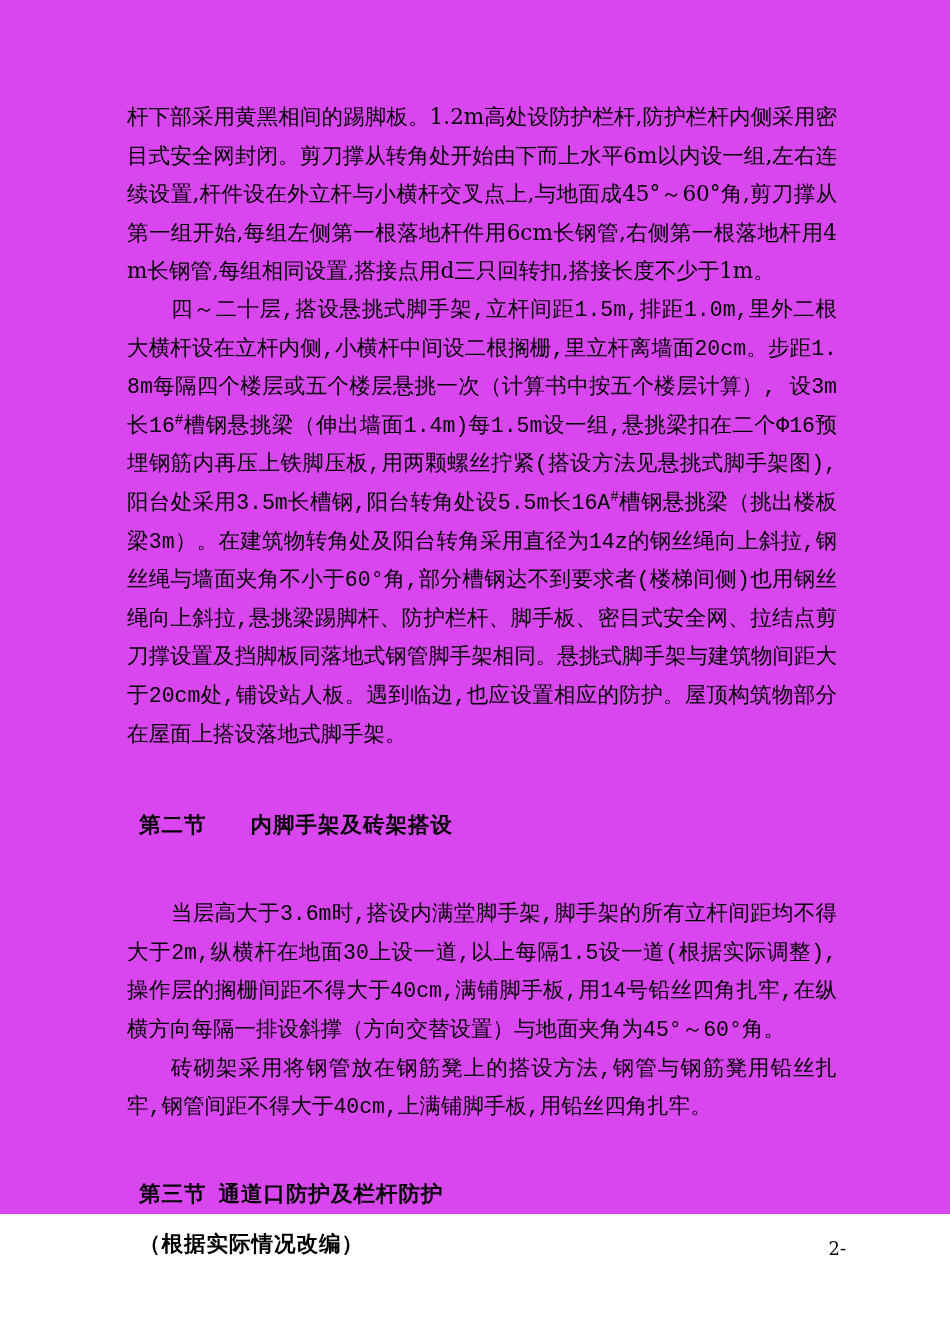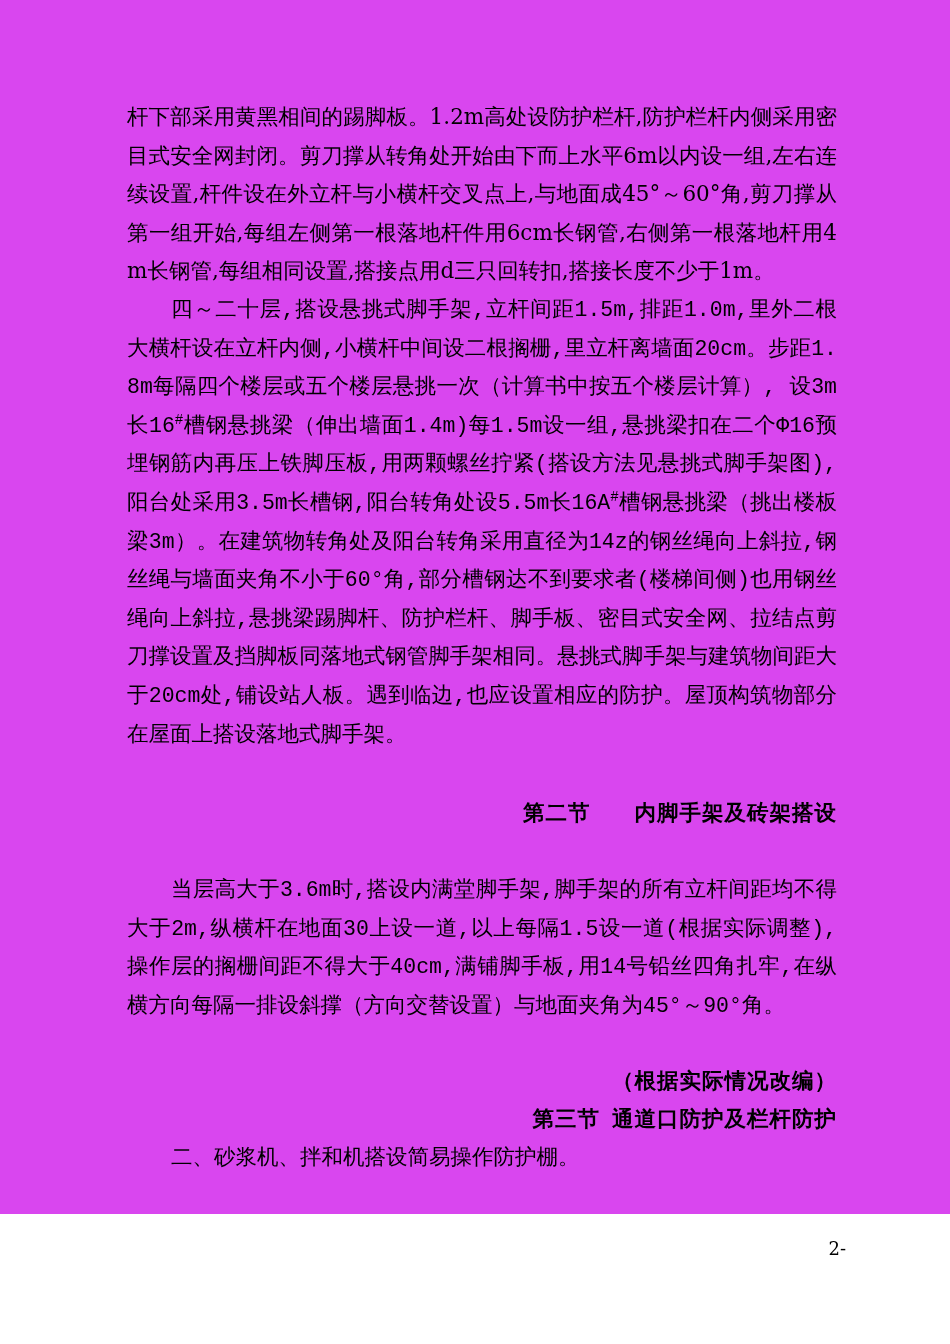--- a/index.html
+++ b/index.html
@@ -46,22 +46,22 @@
   .para.indent {
     text-indent: 44px;
     font-family: Liberation Mono, monospace;
   }
 
   
   .heading {
     font-size: 21.5px;
     line-height: 38.6px;
     font-weight: bold;
-    text-align: right;
-    margin: 0;
+    text-align: left;
+    margin: 12px;
     letter-spacing: 1px;
   }
   .heading .gap {
     display: inline-block;
     width: 44px;
   }
   .heading .gap-sm {
     display: inline-block;
     width: 12px;
   }
@@ -96,28 +96,28 @@
     <p class="para">杆下部采用黄黑相间的踢脚板。1.2m高处设防护栏杆,防护栏杆内侧采用密目式安全网封闭。剪刀撑从转角处开始由下而上水平6m以内设一组,左右连续设置,杆件设在外立杆与小横杆交叉点上,与地面成45°～60°角,剪刀撑从第一组开始,每组左侧第一根落地杆件用6cm长钢管,右侧第一根落地杆用4m长钢管,每组相同设置,搭接点用d三只回转扣,搭接长度不少于1m。</p>
 
     <p class="para indent"><span>四～二十层,搭设悬挑式脚手架,立杆间距1.5m,排距1.0m,里外二根大横杆设在立杆内侧,小横杆中间设二根搁栅,里立杆离墙面20cm。步距1.8m每隔四个楼层或五个楼层悬挑一次（计算书中按五个楼层计算）, 设3m长16</span><sup class="hash">#</sup><span>槽钢悬挑梁（伸出墙面1.4m)每1.5m设一组,悬挑梁扣在二个Φ16预埋钢筋内再压上铁脚压板,用两颗螺丝拧紧(搭设方法见悬挑式脚手架图),阳台处采用3.5m长槽钢,阳台转角处设5.5m长16A</span><sup class="hash">#</sup><span>槽钢悬挑梁（挑出楼板梁3m）。在建筑物转角处及阳台转角采用直径为14z的钢丝绳向上斜拉,钢丝绳与墙面夹角不小于60°角,部分槽钢达不到要求者(楼梯间侧)也用钢丝绳向上斜拉,悬挑梁踢脚杆、防护栏杆、脚手板、密目式安全网、拉结点剪刀撑设置及挡脚板同落地式钢管脚手架相同。悬挑式脚手架与建筑物间距大于20cm处,铺设站人板。遇到临边,也应设置相应的防护。屋顶构筑物部分在屋面上搭设落地式脚手架。</span></p>
 
     <div class="spacer-2"></div>
 
     <p class="heading"><span>第二节</span><span class="gap"></span><span>内脚手架及砖架搭设</span></p>
 
     <div class="spacer-1"></div>
 
-    <p class="para indent">当层高大于3.6m时,搭设内满堂脚手架,脚手架的所有立杆间距均不得大于2m,纵横杆在地面30上设一道,以上每隔1.5设一道(根据实际调整),操作层的搁栅间距不得大于40cm,满铺脚手板,用14号铅丝四角扎牢,在纵横方向每隔一排设斜撑（方向交替设置）与地面夹角为45°～90°角。</p>
+    <p class="para indent">当层高大于3.6m时,搭设内满堂脚手架,脚手架的所有立杆间距均不得大于2m,纵横杆在地面30上设一道,以上每隔1.5设一道(根据实际调整),操作层的搁栅间距不得大于40cm,满铺脚手板,用14号铅丝四角扎牢,在纵横方向每隔一排设斜撑（方向交替设置）与地面夹角为45°～60°角。</p>
 
+    <p class="para indent">砖砌架采用将钢管放在钢筋凳上的搭设方法,钢管与钢筋凳用铅丝扎牢,钢管间距不得大于40cm,上满铺脚手板,用铅丝四角扎牢。</p>
 
     <div class="spacer-3"></div>
 
+    <p class="heading"><span>第三节</span><span class="gap-sm"></span><span>通道口防护及栏杆防护</span></p>
+
     <p class="heading">（根据实际情况改编）</p>
 
-    <p class="heading"><span>第三节</span><span class="gap-sm"></span><span>通道口防护及栏杆防护</span></p>
 
-
-    <p class="para indent">二、砂浆机、拌和机搭设简易操作防护棚。</p>
 
   </div>
 
   <div class="page-number">2-</div>
 </div>
 
 </body></html>

